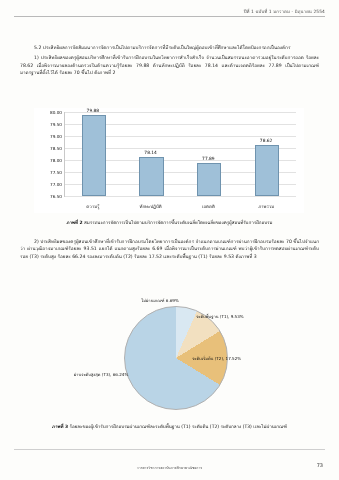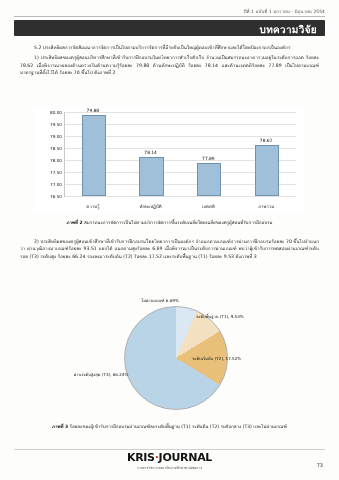--- a/index.html
+++ b/index.html
@@ -133,23 +133,20 @@
   }
 </style>
 </head>
 <body>
 
 <div class="page">
 
   <div class="doc-header">ปีที่ 1 ฉบับที่ 1 มกราคม - มิถุนายน 2554</div>
   <div class="header-rule"></div>
 
-  <div class="title-bar">
-    <div class="t">บทความวิจัย</div>
-  </div>
 
   <div class="body-col">
     <p class="para">5.2 ประสิทธิผลการจัดสัมมนาการจัดการเป็นไปตามบริการจัดการที่มีระดับเป็นใหญ่ผู้ตอบเข้าที่ศึกษาและได้โดยป้องกรถกเป็นองค์กร</p>
     <p class="para">1) ประสิทธิผลของครูผู้สอนบริหารศึกษาที่เข้ารับการฝึกอบรมในทวิทยาการสำเร็จสำเร็จ จำนวนเป็นสมรรถนะอาตารวมอยู่ในระดับการถอด ร้อยละ 78.62 เมื่อพิจารณาผลองด้านตรวจในด้านความรู้ร้อยละ 79.88 ด้านทักษะปฏิบัติ ร้อยละ 78.14 และด้านเจตคติร้อยละ 77.89 เป็นไปตามเกณฑ์มาตรฐานที่ตั้งไว้ได้ ร้อยละ 70 ขึ้นไป ดังภาพที่ 2</p>
   </div>
 
   <div class="chart1-wrap">
     <div class="c1-plot" id="plot1">
         <div class="gridline" style="top: 84px;"></div>
         <div class="gridline" style="top: 72px;"></div>
@@ -201,18 +198,17 @@
     </div>
 
   <div style="position:absolute;left:28px;right:28px;top:420px;">
     <p class="cap">
       <b>ภาพที่ 3</b><span> ร้อยละของผู้เข้ารับการฝึกอบรมผ่านเกณฑ์ละระดับพื้นฐาน (T1) ระดับต้น (T2) ระดับกลาง (T3) และไม่ผ่านเกณฑ์</span>
     </p>
   </div>
 
   <div class="footer-rule"></div>
   <div class="kris">
-    <div class="k1"><span>KRIS</span><span class="dot">·</span><span>JOURNAL</span></div>
     <div class="k2">วารสารวิชาการสถาบันการศึกษาพาณิชยการ</div>
   </div>
   <div class="pagenum">73</div>
 
 </div>
 
 </body></html>

